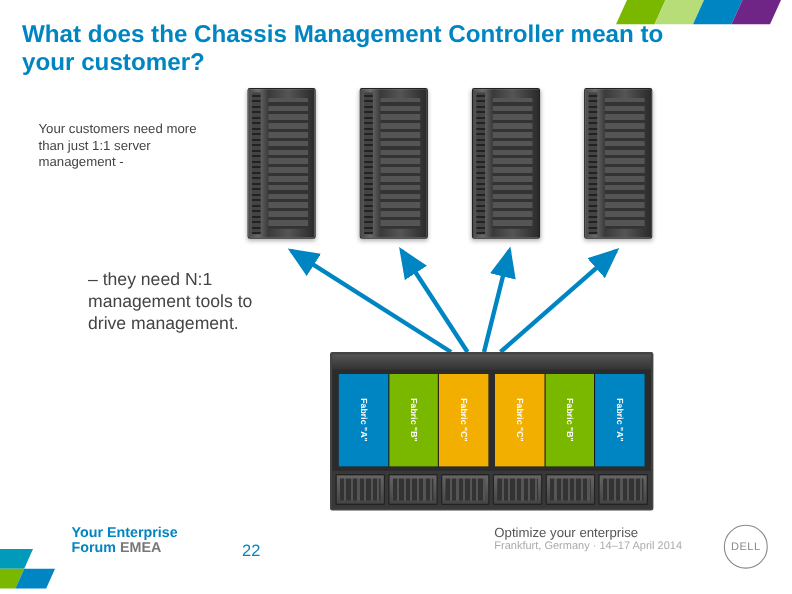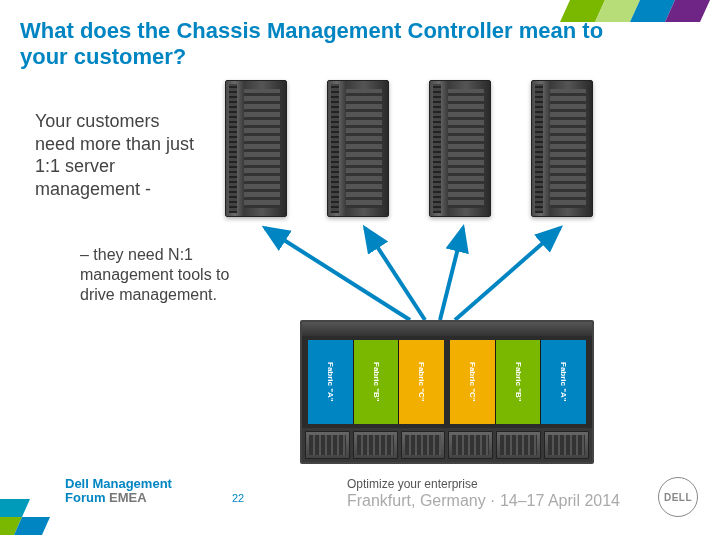--- a/index.html
+++ b/index.html
@@ -1,28 +1,28 @@
 <!DOCTYPE html>
 <html><head>
 <meta charset="utf-8">
 <style>
   html,body{margin:0;padding:0;width:720px;height:540px;font-family:"Segoe UI","Trebuchet MS",sans-serif;background:#fff;overflow:hidden;position:relative}
   .slide{position:relative;width:720px;height:540px}
   .title{position:absolute;left:20px;top:18px;width:610px;color:#0085c3;font-size:22px;line-height:1.2;font-weight:700}
-  .body-text1{position:absolute;left:35px;top:110px;width:160px;color:#444;font-size:18px;line-height:1.25}
+  .body-text1{position:absolute;left:35px;top:110px;width:160px;color:#444;font-size:12px;line-height:1.25}
   .body-text2{position:absolute;left:80px;top:245px;width:150px;color:#444;font-size:16px;line-height:1.25}
-  .page-num{position:absolute;left:232px;top:492px;color:#0085c3;font-size:11px}
+  .page-num{position:absolute;left:220px;top:492px;color:#0085c3;font-size:15px}
   .footer-left{position:absolute;left:65px;top:477px;font-size:13px;line-height:1.1}
   .footer-left .l1{color:#0085c3;font-weight:600}
   .footer-left .l2{color:#777;font-weight:700}
   .footer-left .l2 b{color:#0085c3}
   .footer-right{position:absolute;right:100px;top:477px;text-align:left;font-size:12px;line-height:1.2}
   .footer-right .l1{color:#555}
-  .footer-right .l2{color:#aaa;font-size:16px}
-  .dell-logo{position:absolute;right:22px;top:477px;width:38px;height:38px;border:1.5px solid #888;border-radius:50%;display:flex;align-items:center;justify-content:center;color:#888;font-weight:700;font-size:10px;letter-spacing:0.5px}
+  .footer-right .l2{color:#aaa;font-size:10px}
+  .dell-logo{position:absolute;right:22px;top:477px;width:38px;height:38px;border:1.5px solid #888;border-radius:50%;display:flex;align-items:center;justify-content:center;color:#888;font-weight:400;font-size:10px;letter-spacing:0.5px}
   
   .deco-tr{position:absolute;top:0;right:0}
   .deco-bl{position:absolute;bottom:0;left:0}
   
   .blades{position:absolute;left:225px;top:80px;display:flex;gap:40px}
   .blade{width:60px;height:135px;background:linear-gradient(90deg,#4a4a4a 0%,#6a6a6a 15%,#3a3a3a 30%,#555 60%,#2a2a2a 100%);border:1px solid #222;border-radius:2px;position:relative;box-shadow:0 2px 4px rgba(0,0,0,0.3)}
   .blade::before{content:"";position:absolute;left:3px;top:3px;width:8px;height:calc(100% - 6px);background:repeating-linear-gradient(0deg,#222 0 2px,#444 2px 5px)}
   .blade::after{content:"";position:absolute;right:6px;top:8px;width:36px;height:calc(100% - 16px);background:repeating-linear-gradient(0deg,#333 0 3px,#555 3px 8px);border-radius:1px}
   
   .arrows{position:absolute;left:225px;top:220px}
@@ -95,21 +95,21 @@
       <div class="drive"></div>
       <div class="drive"></div>
       <div class="drive"></div>
       <div class="drive"></div>
     </div>
   </div>
 
   <div class="page-num">22</div>
 
   <div class="footer-left">
-    <div class="l1">Dell Management</div>
+    <div class="l1">Your Enterprise</div>
     <div class="l2"><b>Forum</b><span> EMEA</span></div>
   </div>
 
   <div class="footer-right">
     <div class="l1">Optimize your enterprise</div>
     <div class="l2">Frankfurt, Germany · 14–17 April 2014</div>
   </div>
 
   <div class="dell-logo">
       <span>DELL</span>

